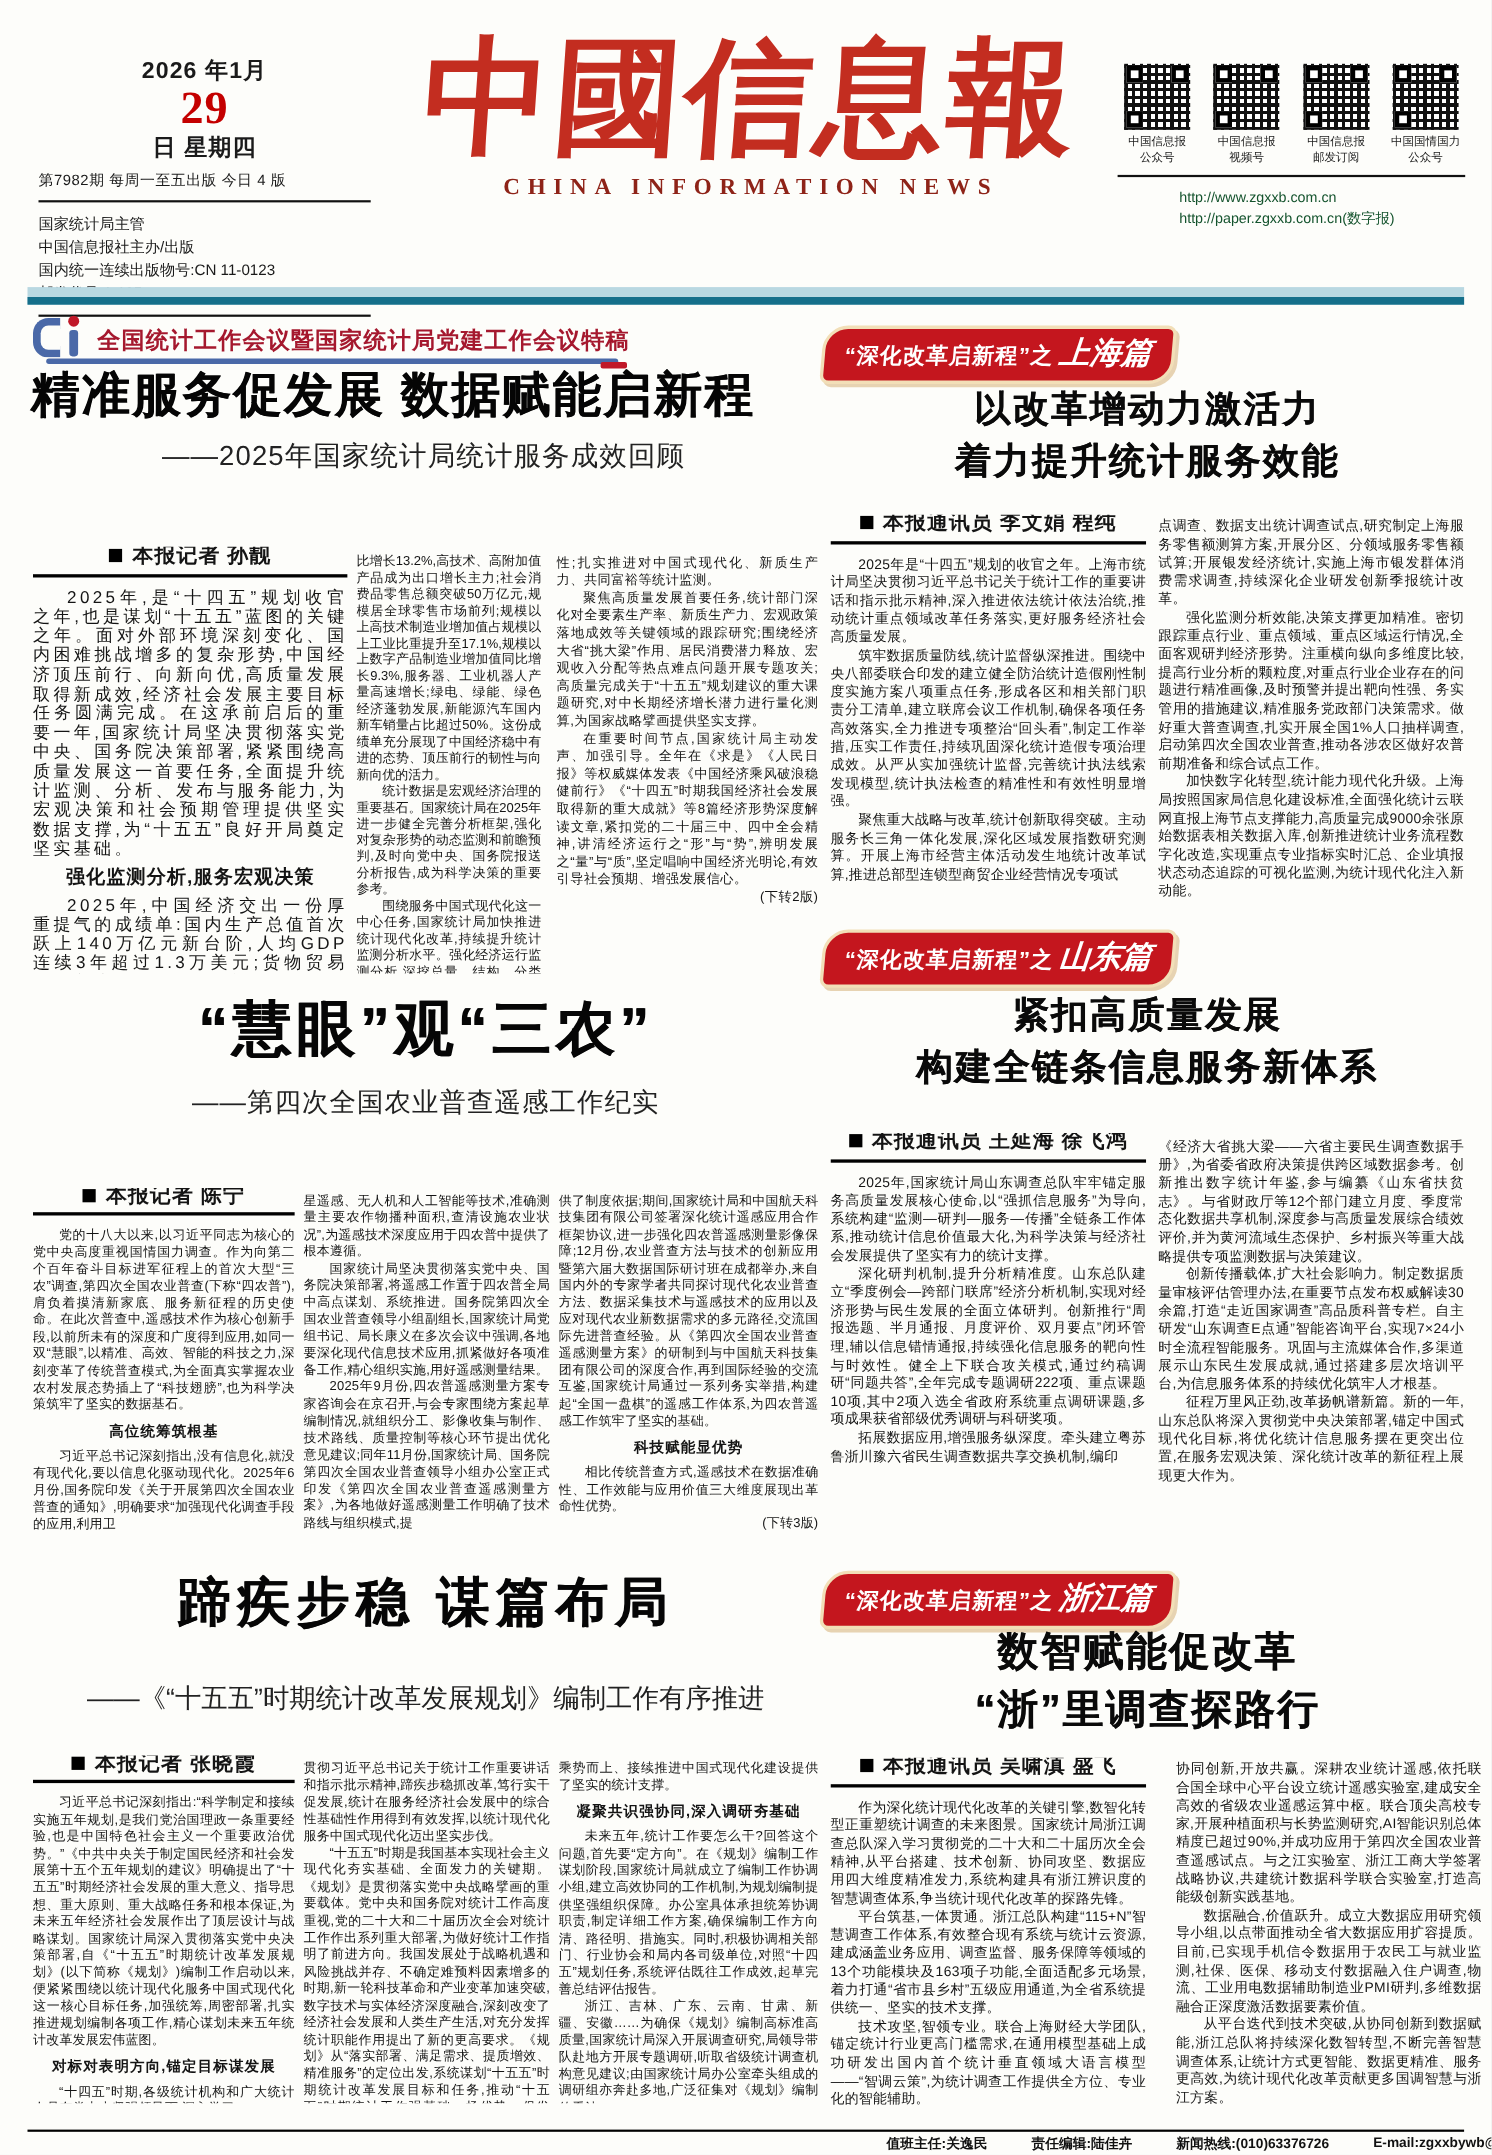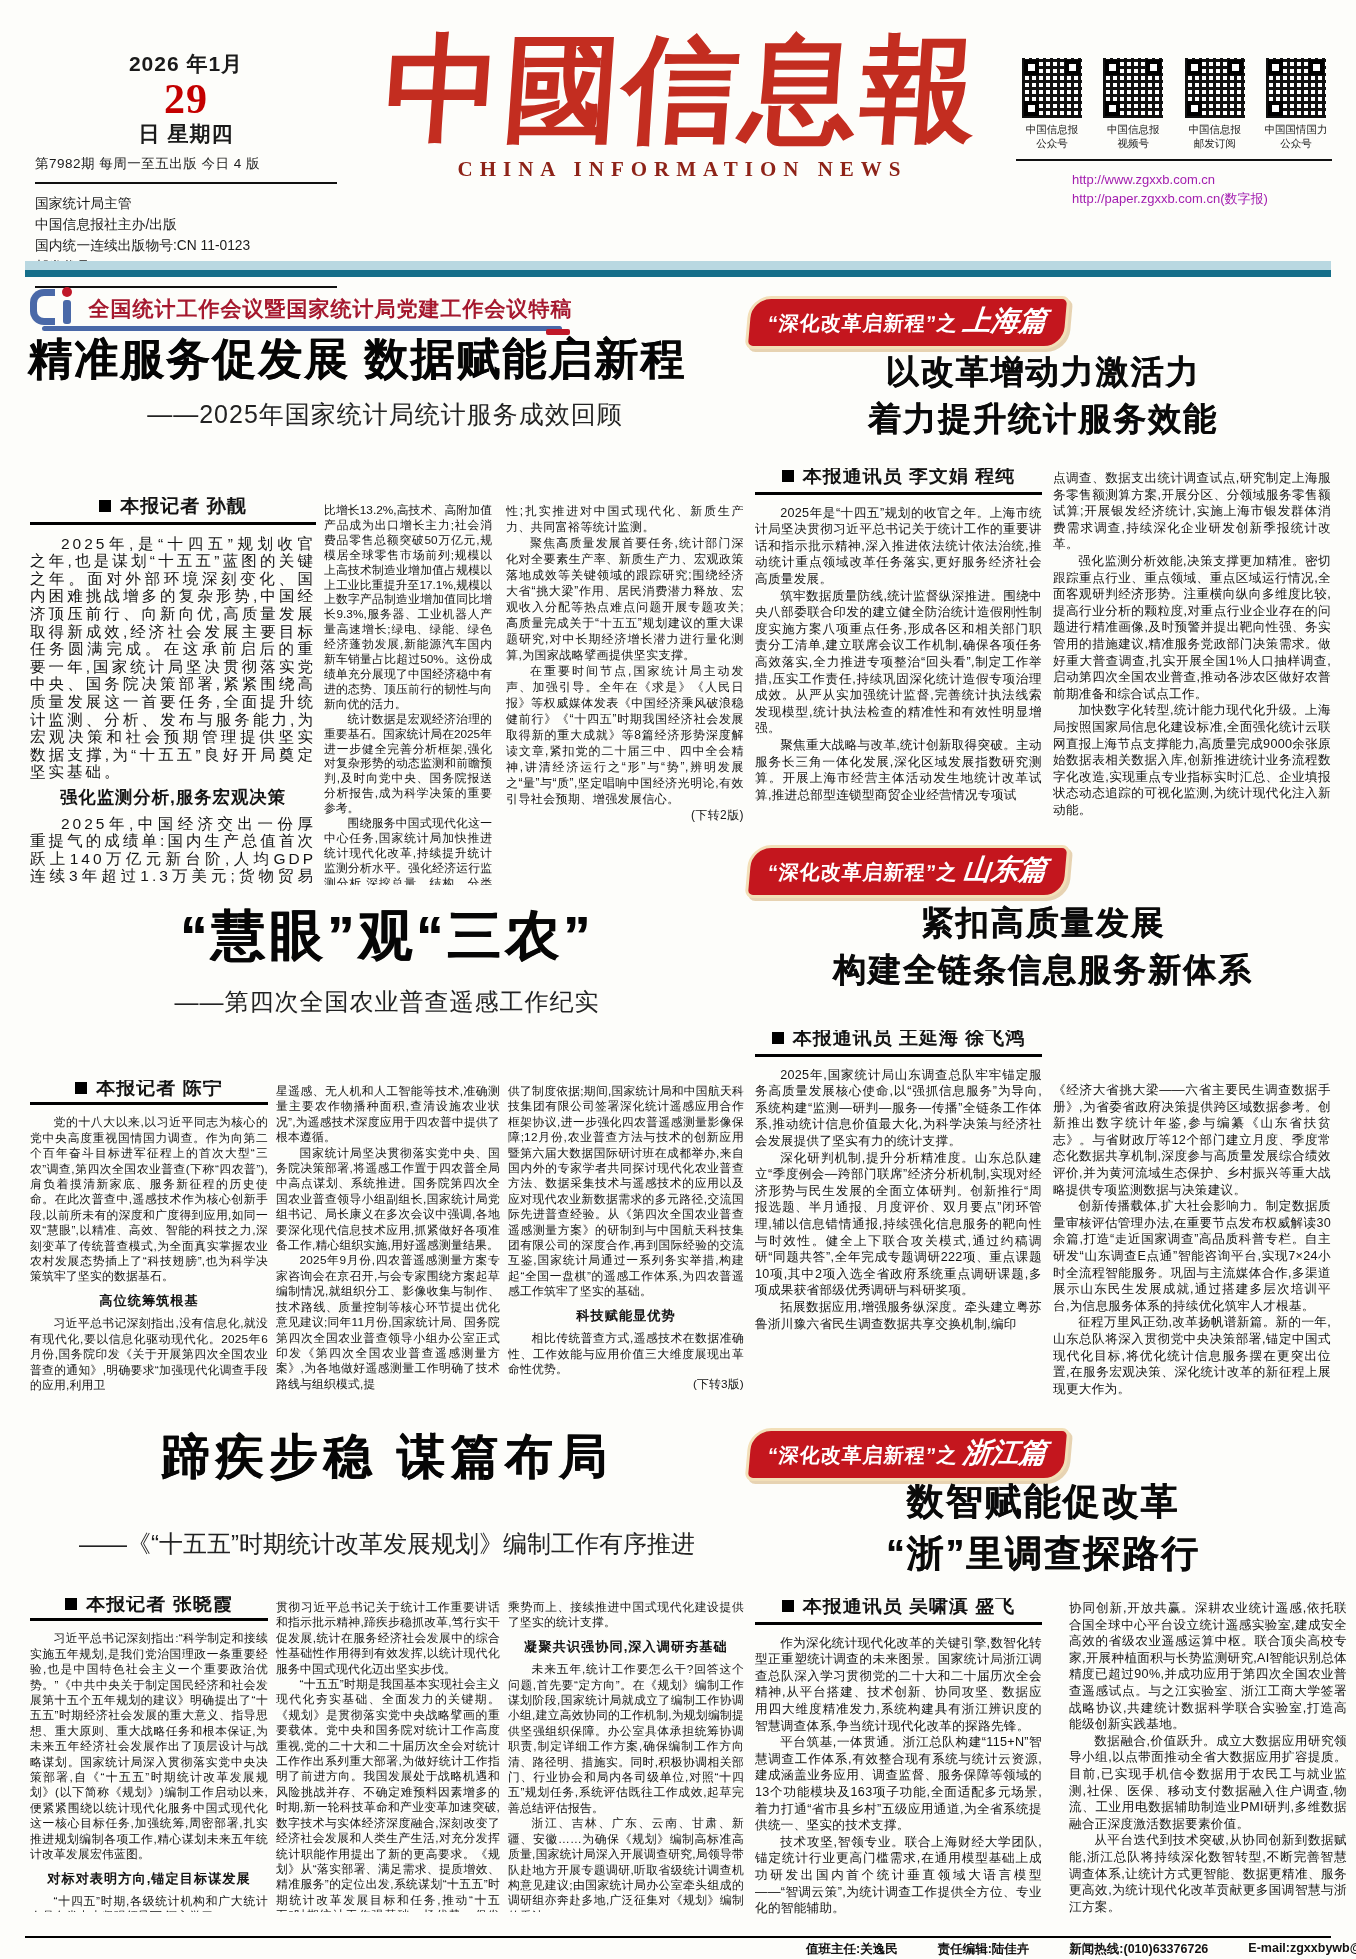--- a/index.html
+++ b/index.html
@@ -23,21 +23,21 @@
   .qr-row{display:flex;justify-content:space-between;}
   .qr-item{width:72px;text-align:center;}
   .qr{width:60px;height:60px;margin:0 auto;position:relative;box-sizing:border-box;
       background:repeating-linear-gradient(90deg,#111 0 3px,transparent 3px 7px),
                  repeating-linear-gradient(0deg,#111 0 3px,#fff 3px 7px);}
   .qr::before,.qr::after,.qr .fp{content:"";position:absolute;width:15px;height:15px;border:4px solid #000;background:#fff;box-sizing:border-box;}
   .qr::before{left:2px;top:2px;}
   .qr::after{right:2px;top:2px;}
   .qr .fp{left:2px;bottom:2px;display:block;}
   .qr-label{font-size:10.5px;line-height:13.5px;margin-top:5px;}
-  .url-line{font-size:13px;line-height:19px;text-align:left;padding-left:56px;white-space:nowrap;color:#a21caf;}
+  .url-line{font-size:13px;line-height:19px;text-align:left;padding-left:56px;white-space:nowrap;color:#14532d;}
   .tealbar{left:25px;top:261px;width:1306px;height:16px;background:#b9d8e1;border-bottom:7px solid #156f8a;box-sizing:border-box;}
 
   
   .tcol{position:absolute;text-align:justify;overflow:hidden;color:#141414;}
   .tcol p{margin:0;text-indent:2em;}
   .tcol p.cont{text-indent:0;}
   .colsub{text-align:center;font-weight:700;font-size:1.12em;margin:8px 0;text-indent:0;letter-spacing:1px;}
   .byline{font-size:19px;font-weight:600;padding-bottom:7px;border-bottom:3px solid #000;margin-bottom:10px;
           letter-spacing:1px;text-align:center;text-indent:0;white-space:nowrap;}
   .sq{display:inline-block;width:12px;height:12px;background:#000;margin-right:9px;}
@@ -64,21 +64,21 @@
          padding:3px 18px 6px;color:#fff;box-shadow:3px 3px 0 rgba(214,176,118,.55);transform:skewX(-5deg);white-space:nowrap;}
   .badge .pre{font-size:20px;font-weight:700;letter-spacing:1px;}
   .badge .region{font-size:28px;font-weight:900;font-style:italic;font-family:"DejaVu Serif","Liberation Serif",serif;margin-left:5px;}
   .rtitle{position:absolute;left:755px;width:576px;text-align:center;font-weight:900;color:#0a0a0a;
           letter-spacing:2px;white-space:nowrap;text-shadow:.5px 0 currentColor;}
   .f33{font-size:33px;} .f36{font-size:37px;}
   .rcol{font-size:12.6px;line-height:16.6px;letter-spacing:.3px;}
   .shc1{left:755px;top:468px;width:287px;height:374px;}
   .shc2{left:1053px;top:470px;width:278px;height:368px;}
   .sdc1{left:755px;top:1030px;width:287px;height:360px;}
-  .sdc2{left:1053px;top:1034px;width:278px;height:354px;margin-top:48px;}
+  .sdc2{left:1053px;top:1034px;width:278px;height:354px;}
   .zjc1{left:755px;top:1598px;width:287px;height:334px;}
   .zjc2{left:1053px;top:1600px;width:278px;height:330px;margin-left:16px;}
 
   
   .hy-title{left:30px;top:900px;width:714px;text-align:center;font-size:54px;font-weight:900;letter-spacing:4px;
             color:#060606;text-shadow:.7px 0 currentColor;white-space:nowrap;}
   .hy-sub{left:30px;top:986px;width:714px;text-align:center;font-size:24px;color:#222;letter-spacing:1px;}
   .mcol{font-size:11.8px;line-height:15.4px;letter-spacing:.2px;}
   .hyc1{left:30px;top:1080px;width:238px;height:317px;}
   .hyc2{left:276px;top:1084px;width:224px;height:313px;}

